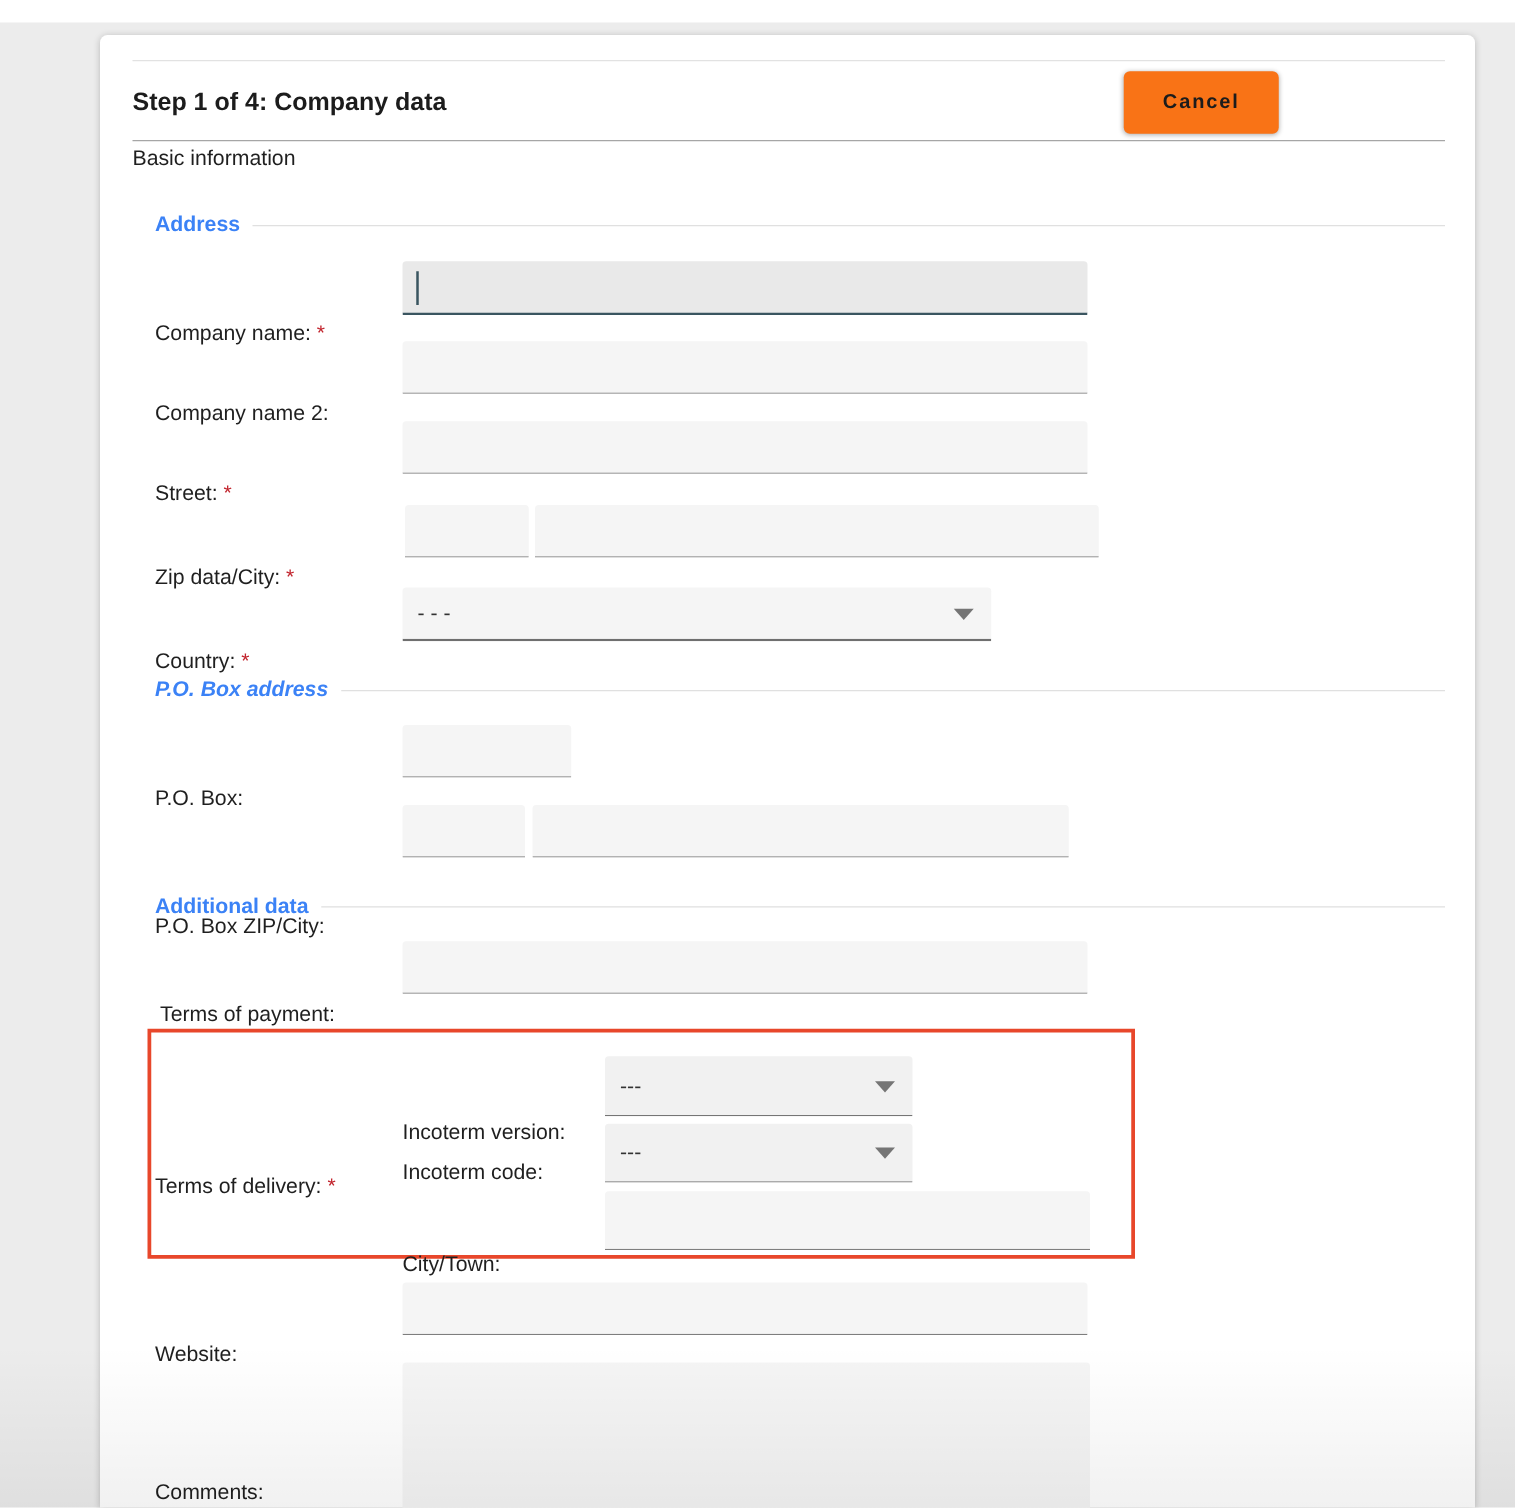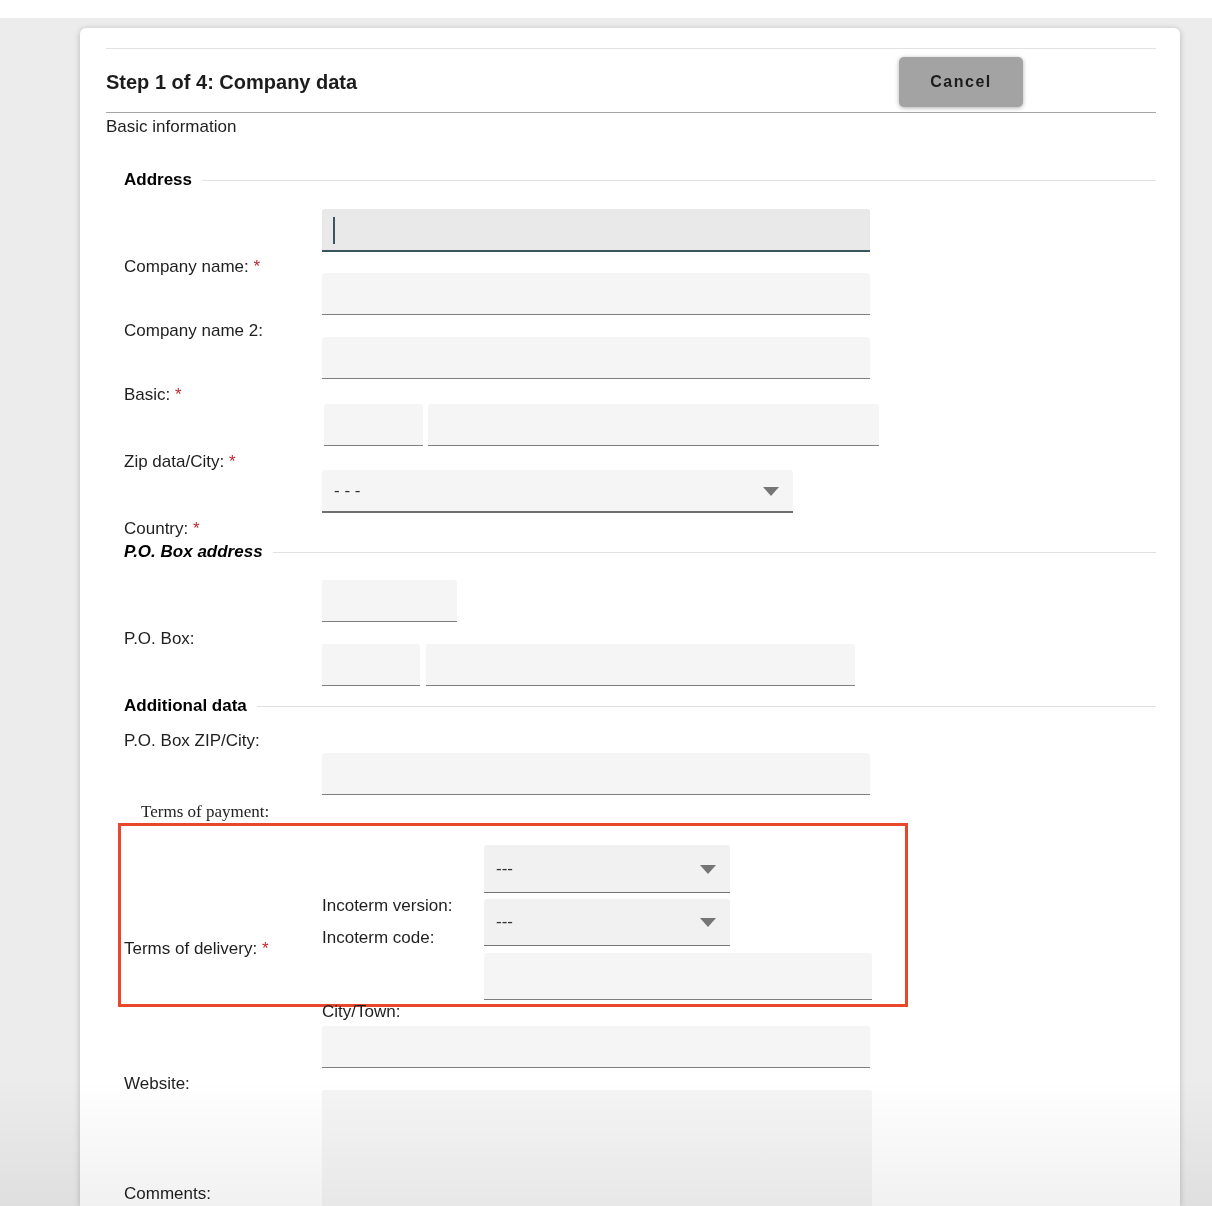--- a/index.html
+++ b/index.html
@@ -3,30 +3,30 @@
 <meta charset="utf-8">
 <style>
   * { margin:0; padding:0; box-sizing:border-box; }
   html,body { width:1212px; height:1206px; overflow:hidden; background:#ffffff;
     font-family:"Liberation Sans","DejaVu Sans",sans-serif; }
   .backdrop { position:absolute; left:0; top:18px; width:1212px; height:1188px; background:#ececec; }
   .card { position:absolute; left:80px; top:28px; width:1100px; height:1178px; background:#ffffff;
     border-radius:6px 6px 0 0; box-shadow:0 1px 6px rgba(0,0,0,0.22); overflow:hidden; }
   .topline { position:absolute; left:26px; top:20px; width:1050px; height:1px; background:#e2e2e2; }
   .title { position:absolute; left:26px; top:43px; font-size:20px; font-weight:700; color:#1c1c1c; }
-  .btn { position:absolute; height:50px; background:#a3a3a3; border:none; border-radius:5px;
+  .btn { position:absolute; height:50px; background:#f97316; border:none; border-radius:5px;
     box-shadow:0 1px 4px rgba(0,0,0,0.32); font-family:inherit; font-size:16px; font-weight:700;
     letter-spacing:1.5px; color:#1c1c1c; cursor:pointer; }
   .btn-cancel { left:819px; top:29px; width:124px; }
   .btn-next { left:954px; top:29px; width:121px; }
   .title-divider { position:absolute; left:26px; top:84px; width:1050px; height:1px; background:#a6a6a6; }
   .subtitle { position:absolute; left:26px; top:89px; font-size:17px; color:#1f1f1f; }
   .section-head { position:absolute; left:44px; width:1032px; height:20px; display:flex;
     align-items:center; gap:10px; }
-  .section-head .txt { font-size:17px; font-weight:700; color:#000000; white-space:nowrap; }
+  .section-head .txt { font-size:17px; font-weight:700; color:#3b82f6; white-space:nowrap; }
   .section-head .rule { flex:1; height:1px; background:#e0e0e0; }
   .lbl { position:absolute; font-size:17px; color:#1f1f1f; white-space:nowrap;margin-top:36px; }
   .req { color:#c2252e; }
   .inp { position:absolute; background:#f5f5f5; border:none; border-bottom:1px solid #7e7e7e;
     border-radius:3px 3px 0 0; padding:0 12px; font-family:inherit; font-size:17px; color:#222;
     outline:none; }
   .inp-focus { background:#e9e9e9; border-bottom:2px solid #3a5560; }
   .caret { position:absolute; width:2px; height:27px; background:#3a5560; }
   .sel { position:absolute; background:#f5f5f5; border-bottom:2px solid #6f6f6f;
     border-radius:3px 3px 0 0; display:flex; align-items:center; padding:0 12px; cursor:pointer;
@@ -64,21 +64,21 @@
     <span>Company name:</span>
     <span class="req">*</span>
   </div>
   <input class="inp inp-focus" style="left: 242px; top: 181px; width: 548px; height: 43px;">
   <div class="caret" style="left:253px; top:189px;"></div>
 
   <div class="lbl" style="left:44px; top:257px;">Company name 2:</div>
   <input class="inp" style="left: 242px; top: 245px; width: 548px; height: 42px;">
 
   <div class="lbl" style="left:44px; top:321px;">
-    <span>Basic:</span>
+    <span>Street:</span>
     <span class="req">*</span>
   </div>
   <input class="inp" style="left: 242px; top: 309px; width: 548px; height: 42px;">
 
   <div class="lbl" style="left:44px; top:388px;">
     <span>Zip data/City:</span>
     <span class="req">*</span>
   </div>
   <input class="inp" style="left: 244px; top: 376px; width: 99px; height: 42px;">
   <input class="inp" style="left: 348px; top: 376px; width: 451px; height: 42px;">
@@ -97,26 +97,26 @@
     <span class="rule"></span>
   </div>
 
   <div class="lbl" style="left:44px; top:565px;">P.O. Box:</div>
   <input class="inp" style="left: 242px; top: 552px; width: 135px; height: 42px;">
 
   <div class="lbl" style="left:44px; top:667px;">P.O. Box ZIP/City:</div>
   <input class="inp" style="left: 242px; top: 616px; width: 98px; height: 42px;">
   <input class="inp" style="left: 346px; top: 616px; width: 429px; height: 42px;">
 
-  <div class="section-head" style="top:668px;">
+  <div class="section-head" style="top:687px;">
     <span class="txt">Additional data</span>
     <span class="rule"></span>
   </div>
 
-  <div class="lbl" style="left:61px; top:738px;font-family:Liberation Serif, serif;">Terms of payment:</div>
+  <div class="lbl" style="left:48px; top:738px;">Terms of payment:</div>
   <input class="inp" style="left: 242px; top: 725px; width: 548px; height: 42px;">
 
   <div class="hl-box"></div>
 
   <div class="lbl" style="left:44px; top:875px;">
     <span>Terms of delivery:</span>
     <span class="req">*</span>
   </div>
 
   <div class="lbl" style="left:242px; top:832px;">Incoterm version:</div>

